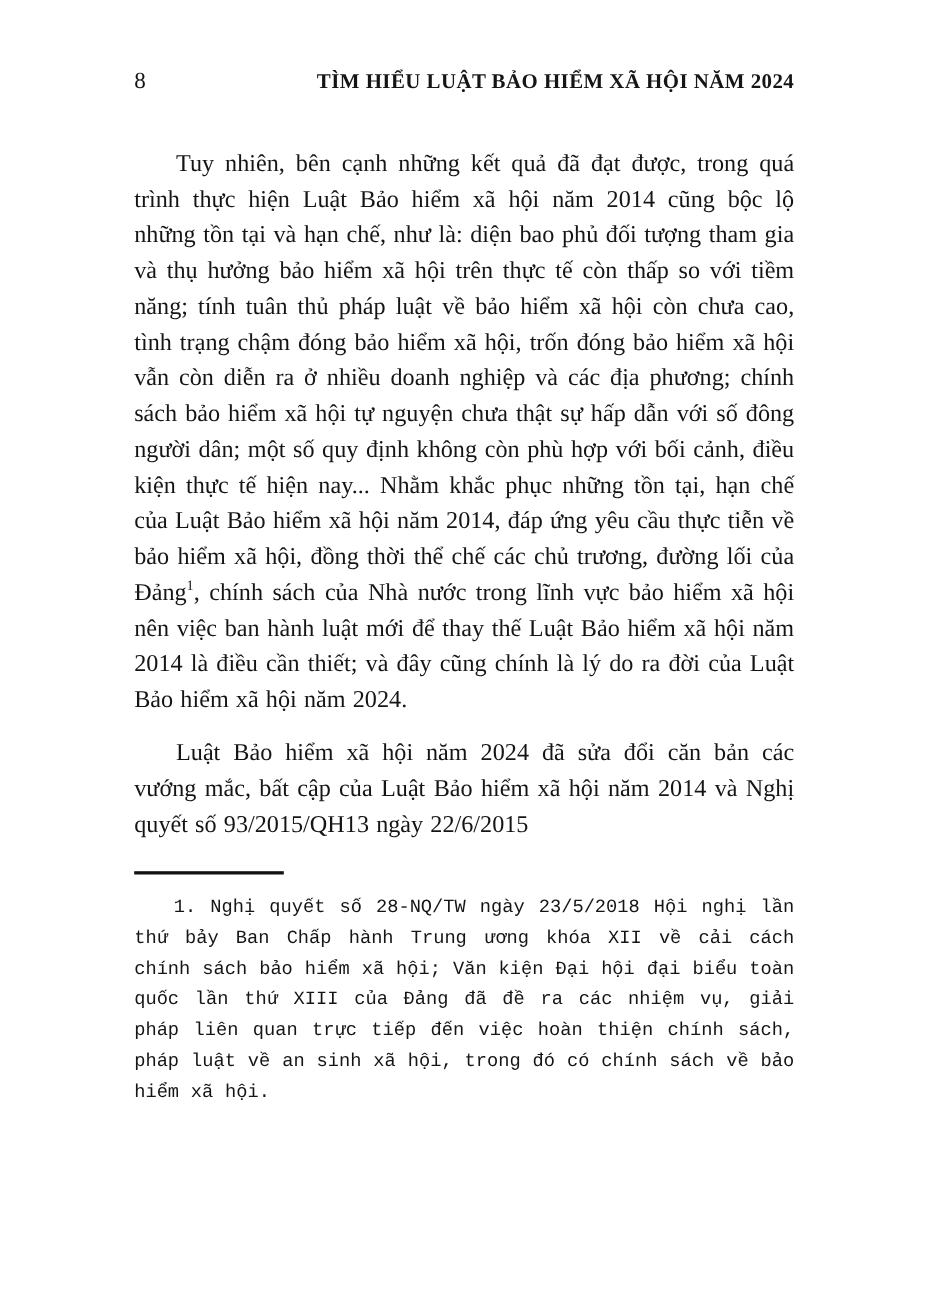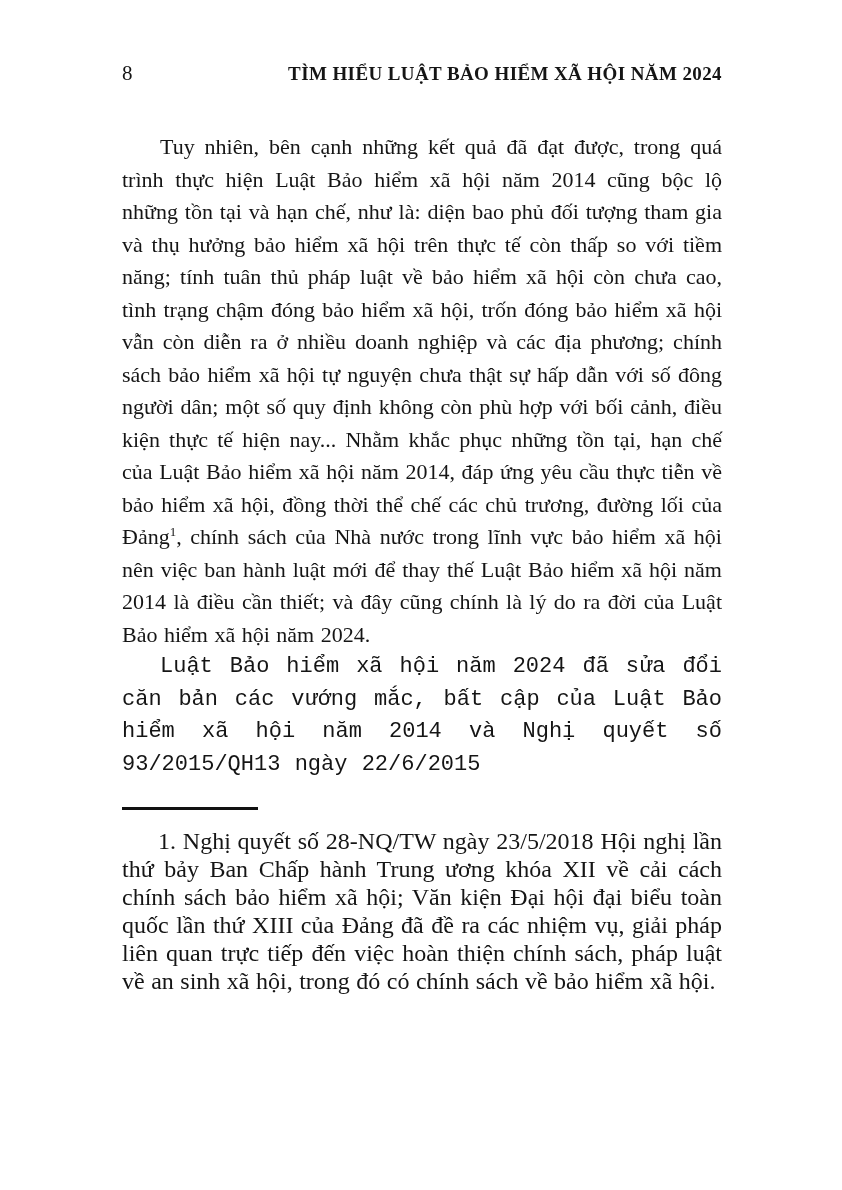--- a/index.html
+++ b/index.html
@@ -37,40 +37,40 @@
     line-height: 26px;
   }
   .body-text p {
     font-size: 22px;
     line-height: 32.5px;
     text-align: justify;
     text-indent: 38px;
     word-spacing: 1px;
   }
   .body-text p + p {
-    margin-top: 0;
-    font-family: Liberation Mono, monospace;
+    margin-top: 16px;
   }
   sup.fn-ref {
     font-size: 13px;
     line-height: 0;
     vertical-align: super;
   }
   .footnote-rule {
     width: 136px;
     height: 3px;
     background: #111111;
     margin: 26px 0 17px 0;
   }
   .footnote {
-    font-size: 24px;
+    font-size: 17px;
     line-height: 28px;
     text-align: justify;
     text-indent: 36px;
     word-spacing: 0.5px;
+    font-family: Liberation Mono, monospace;
   }
 </style>
 </head>
 <body>
 
 <div class="page">
 
   <div class="running-header">
     <span class="page-number">8</span>
     <span class="header-title">TÌM HIỂU LUẬT BẢO HIỂM XÃ HỘI NĂM 2024</span>

